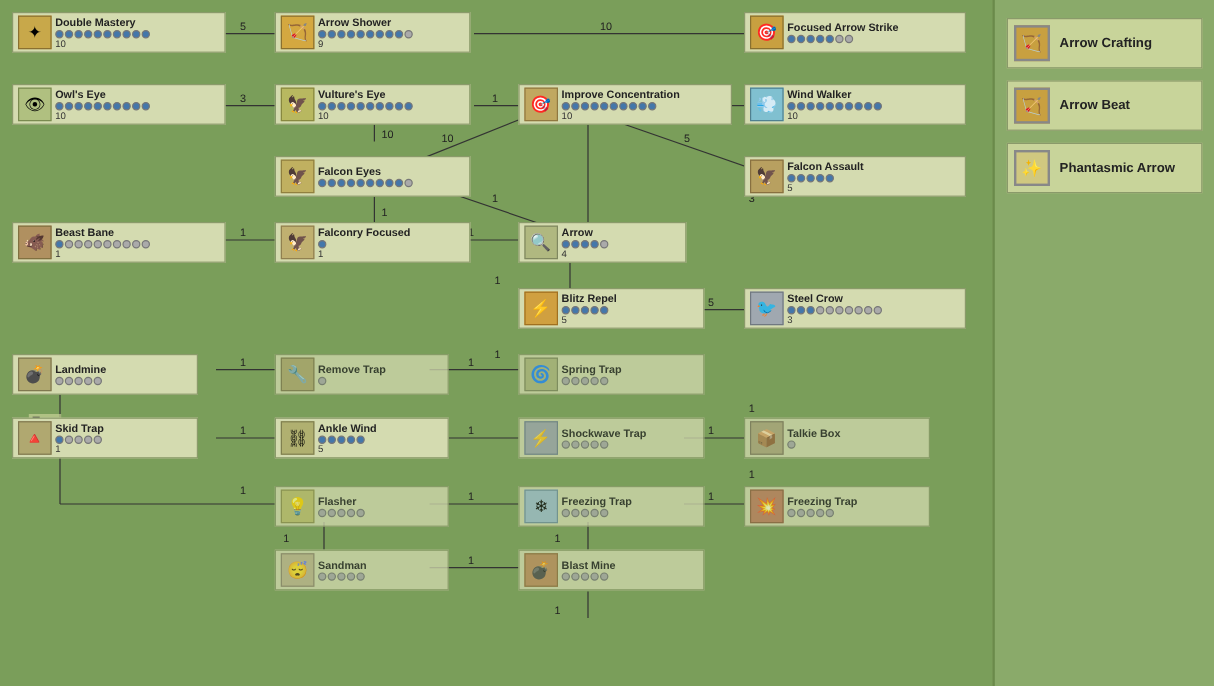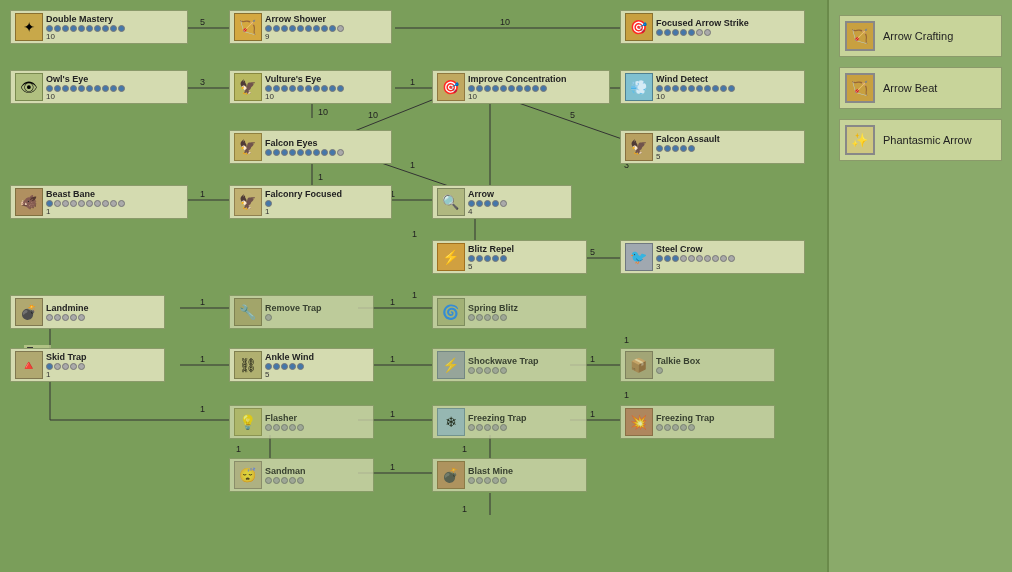--- a/index.html
+++ b/index.html
@@ -102,21 +102,21 @@
       border: 2px solid #666;
       display: flex;
       align-items: center;
       justify-content: center;
       font-size: 14px;
       flex-shrink: 0;
     }
 
     .panel-label {
       font-size: 11px;
-      font-weight: normal;
+      font-weight: bold;
       color: #222;
     }
 
     .section-label {
       position: absolute;
       font-size: 10px;
       font-weight: bold;
       color: #333;
       background: rgba(200,210,150,0.7);
       padding: 1px 3px;
@@ -345,21 +345,21 @@
           <div class="dot filled"></div>
           <div class="dot filled"></div>
       </div>
       <span style="font-size:8px; color:#333;">10</span>
     </div>
   </div>
 
   <div class="skill-node" style="left:620px; top:70px; width:185px;">
     <div class="skill-icon" style="background:#80c0d0; border-color:#508090;">💨</div>
     <div class="skill-info">
-      <span class="skill-name">Wind Detect</span>
+      <span class="skill-name">Wind Walker</span>
       <div class="skill-dots">
         <div class="dot filled"></div>
           <div class="dot filled"></div>
           <div class="dot filled"></div>
           <div class="dot filled"></div>
           <div class="dot filled"></div>
           <div class="dot filled"></div>
           <div class="dot filled"></div>
           <div class="dot filled"></div>
           <div class="dot filled"></div>
@@ -506,21 +506,21 @@
       <span class="skill-name">Remove Trap</span>
       <div class="skill-dots">
         <div class="dot"></div>
       </div>
     </div>
   </div>
 
   <div class="skill-node" style="left:432px; top:295px; width:155px; opacity:0.75;">
     <div class="skill-icon" style="background:#b0b880; border-color:#808860;">🌀</div>
     <div class="skill-info">
-      <span class="skill-name">Spring Blitz</span>
+      <span class="skill-name">Spring Trap</span>
       <div class="skill-dots">
         <div class="dot"></div>
           <div class="dot"></div>
           <div class="dot"></div>
           <div class="dot"></div>
           <div class="dot"></div>
       </div>
     </div>
   </div>
 

